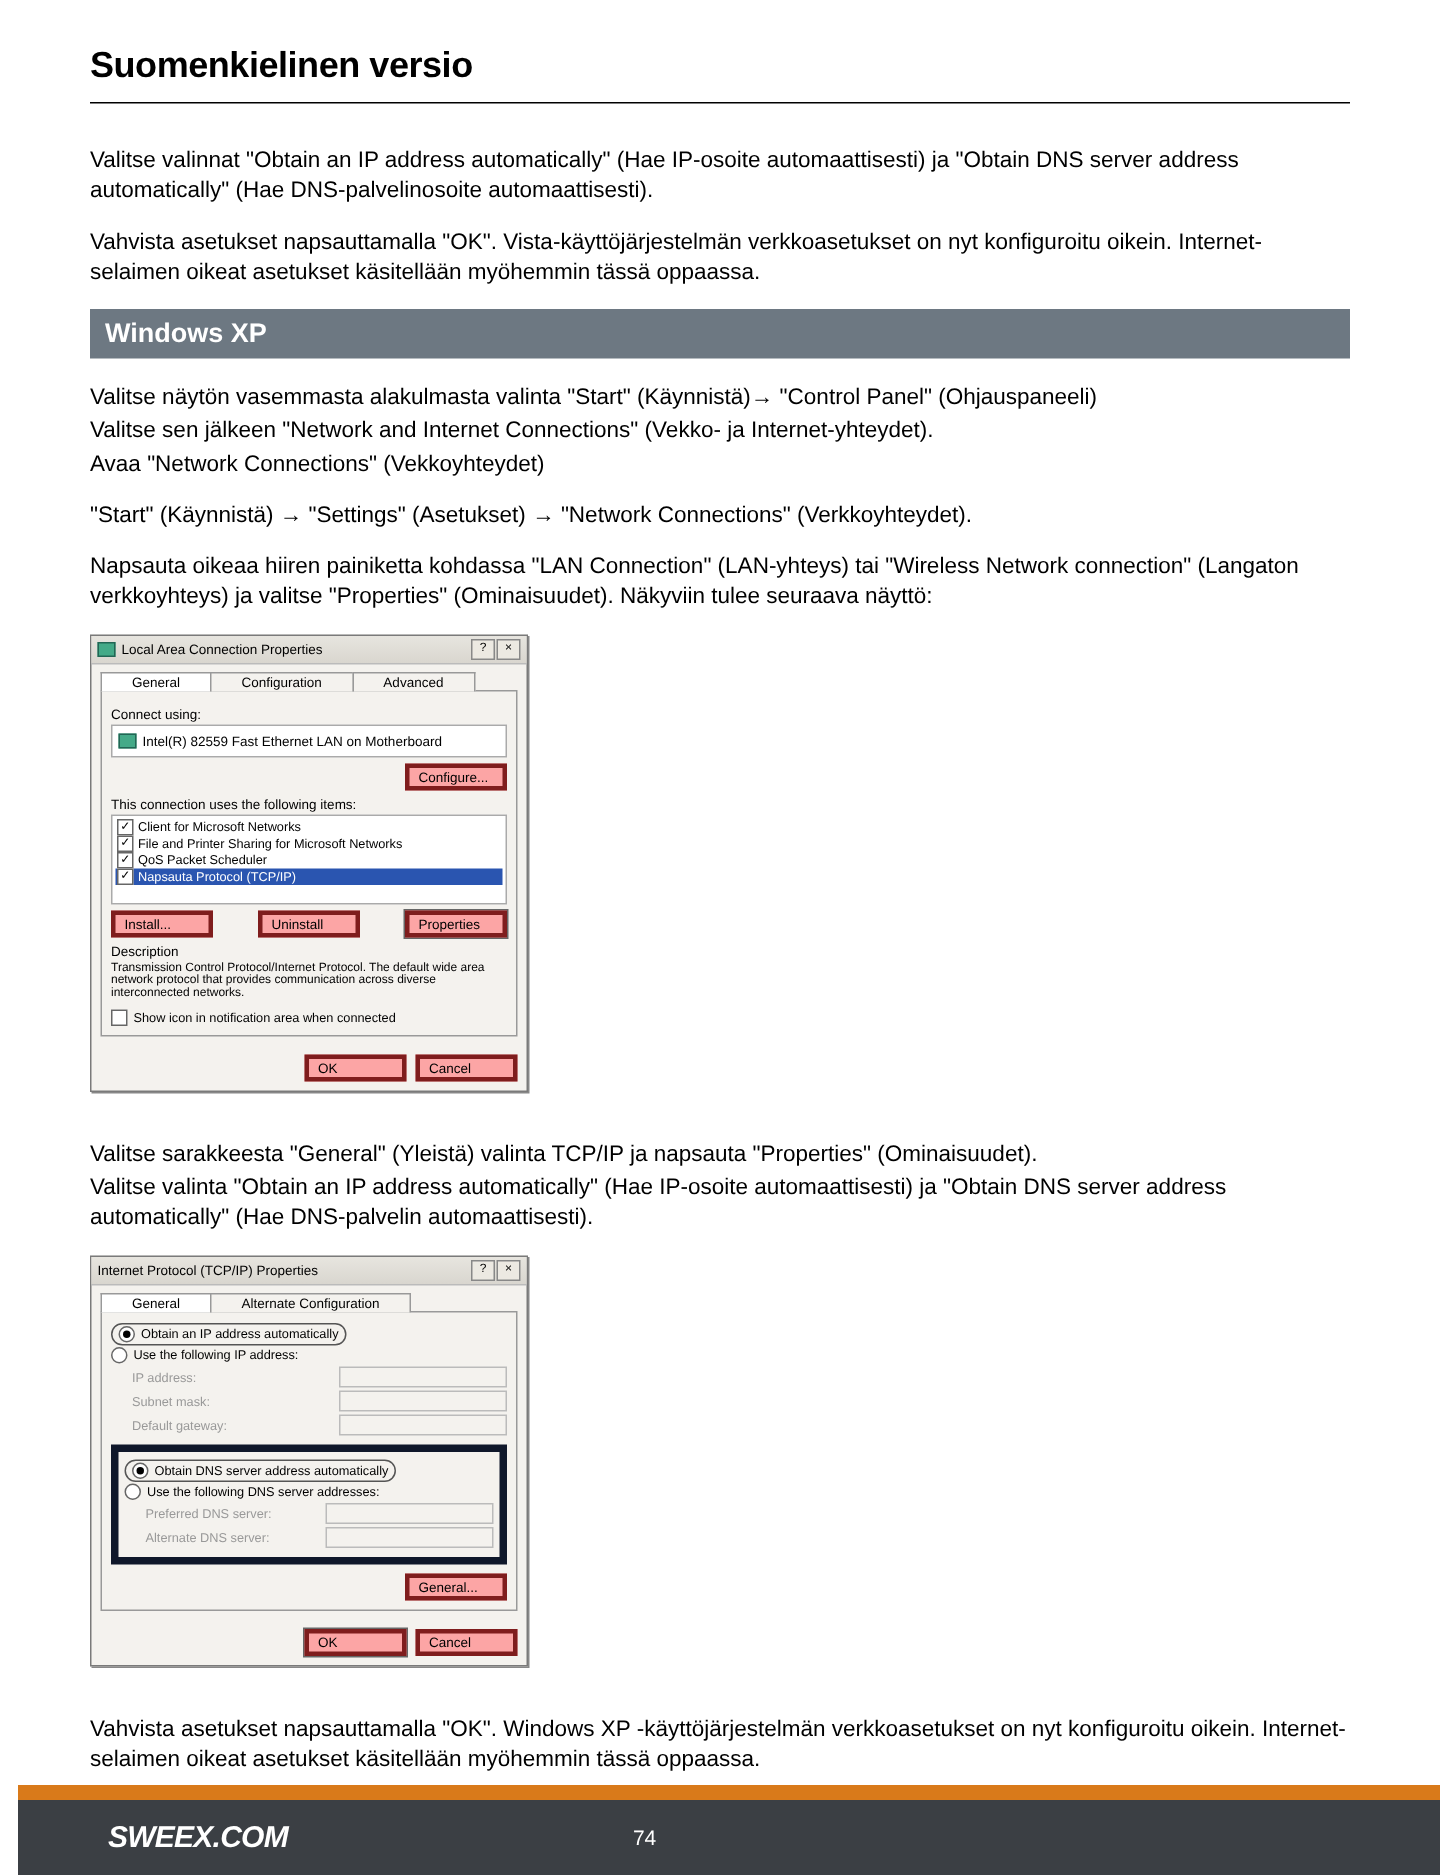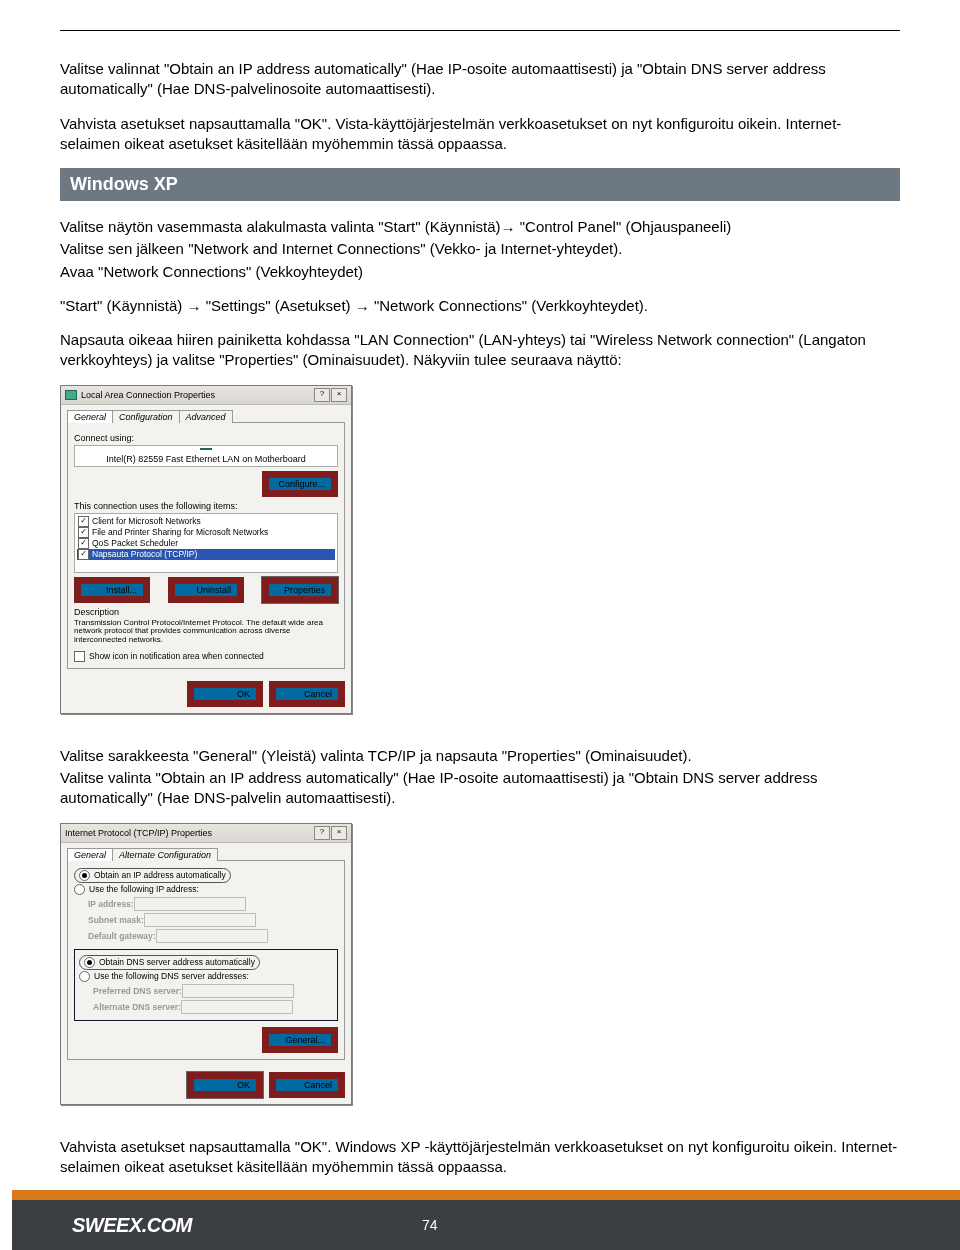--- a/index.html
+++ b/index.html
@@ -87,47 +87,45 @@
   .win-body {
     padding: 4px 6px 6px 6px;
   }
   .win-tabs {
     display: flex;
     font-size: 9px;
   }
   .win-tab {
     border: 1px solid #999;
     background: #f4f2ee;
-    padding: 1px 6px;
+    padding: 1px 20px;
     border-bottom: none;
     margin-right: -1px;
     position: relative;
     top: 1px;
-    font-style: italic;
   }
   .win-tab.active {
     background: #fff;
   }
   .win-tabpanel {
     border: 1px solid #999;
     padding: 6px;
     background: #f4f2ee;
   }
   .win-group-label {
     margin: 4px 0 2px 0;
   }
   .win-box {
     border: 1px solid #aaa;
     background: #fff;
     padding: 2px 4px;
     display: flex;
     align-items: center;
     gap: 4px;
     height: 16px;
-    flex-direction: column;
   }
   .win-listbox {
     border: 1px solid #aaa;
     background: #fff;
     padding: 2px;
     height: 54px;
     overflow: hidden;
   }
   .win-listrow {
     display: flex;
@@ -135,26 +133,26 @@
     gap: 3px;
     padding: 0 1px;
     white-space: nowrap;
     font-size: 8.5px;
   }
   .win-listrow.sel {
     background: #2a55b0;
     color: #fff;
   }
   .win-btn {
-    border: 7px solid #7f1d1d;
-    background: #0369a1;
+    border: 3px solid #7f1d1d;
+    background: #fca5a5;
     padding: 1px 6px;
     font-size: 9px;
     min-width: 50px;
-    text-align: right;
+    text-align: left;
     display: inline-block;
   }
   .win-btn.highlight {
     box-shadow: 0 0 0 1px #666;
   }
   .win-btnrow {
     display: flex;
     justify-content: space-between;
     margin-top: 4px;
     gap: 4px;
@@ -219,36 +217,35 @@
   .rb-circ {
     border: 1px solid #555;
     border-radius: 10px;
     padding: 1px 4px;
     display: inline-flex;
     align-items: center;
     gap: 4px;
   }
   .ip-field {
     display: flex;
-    justify-content: flex-start;
+    justify-content: space-between;
     align-items: center;
     margin: 2px 0 2px 14px;
     font-size: 8.5px;
-    font-weight: bold;
   }
   .ip-field.disabled { color: #999; }
   .ip-input {
     width: 110px;
     height: 12px;
     border: 1px solid #bbb;
     background: #fff;
   }
   .ip-field.disabled .ip-input { background: #f4f2ee; }
   .groupbox {
-    border: 1px solid #0f172a;
+    border: 5px solid #0f172a;
     padding: 4px 4px 4px 4px;
     margin-top: 6px;
   }
   .radio-row {
     display: flex;
     align-items: center;
     gap: 4px;
     font-size: 8.5px;
     margin: 1px 0;
   }
@@ -289,20 +286,21 @@
   .footer .pagenum {
     margin-left: 230px;
     font-size: 14px;
   }
 </style>
 </head>
 <body>
 
 <div class="page">
 
+  <div class="title">Suomenkielinen versio</div>
   <hr class="rule">
 
   <p class="para">Valitse valinnat "Obtain an IP address automatically" (Hae IP-osoite automaattisesti) ja "Obtain DNS server address automatically" (Hae DNS-palvelinosoite automaattisesti).</p>
   <p class="para">Vahvista asetukset napsauttamalla "OK". Vista-käyttöjärjestelmän verkkoasetukset on nyt konfiguroitu oikein. Internet-selaimen oikeat asetukset käsitellään myöhemmin tässä oppaassa.</p>
 
   <div class="section-head">Windows XP</div>
 
   <p class="para" style="margin-bottom:2px">
     <span>Valitse näytön vasemmasta alakulmasta valinta "Start" (Käynnistä)</span><span class="arrow">→</span><span> "Control Panel" (Ohjauspaneeli)</span>
   </p>

